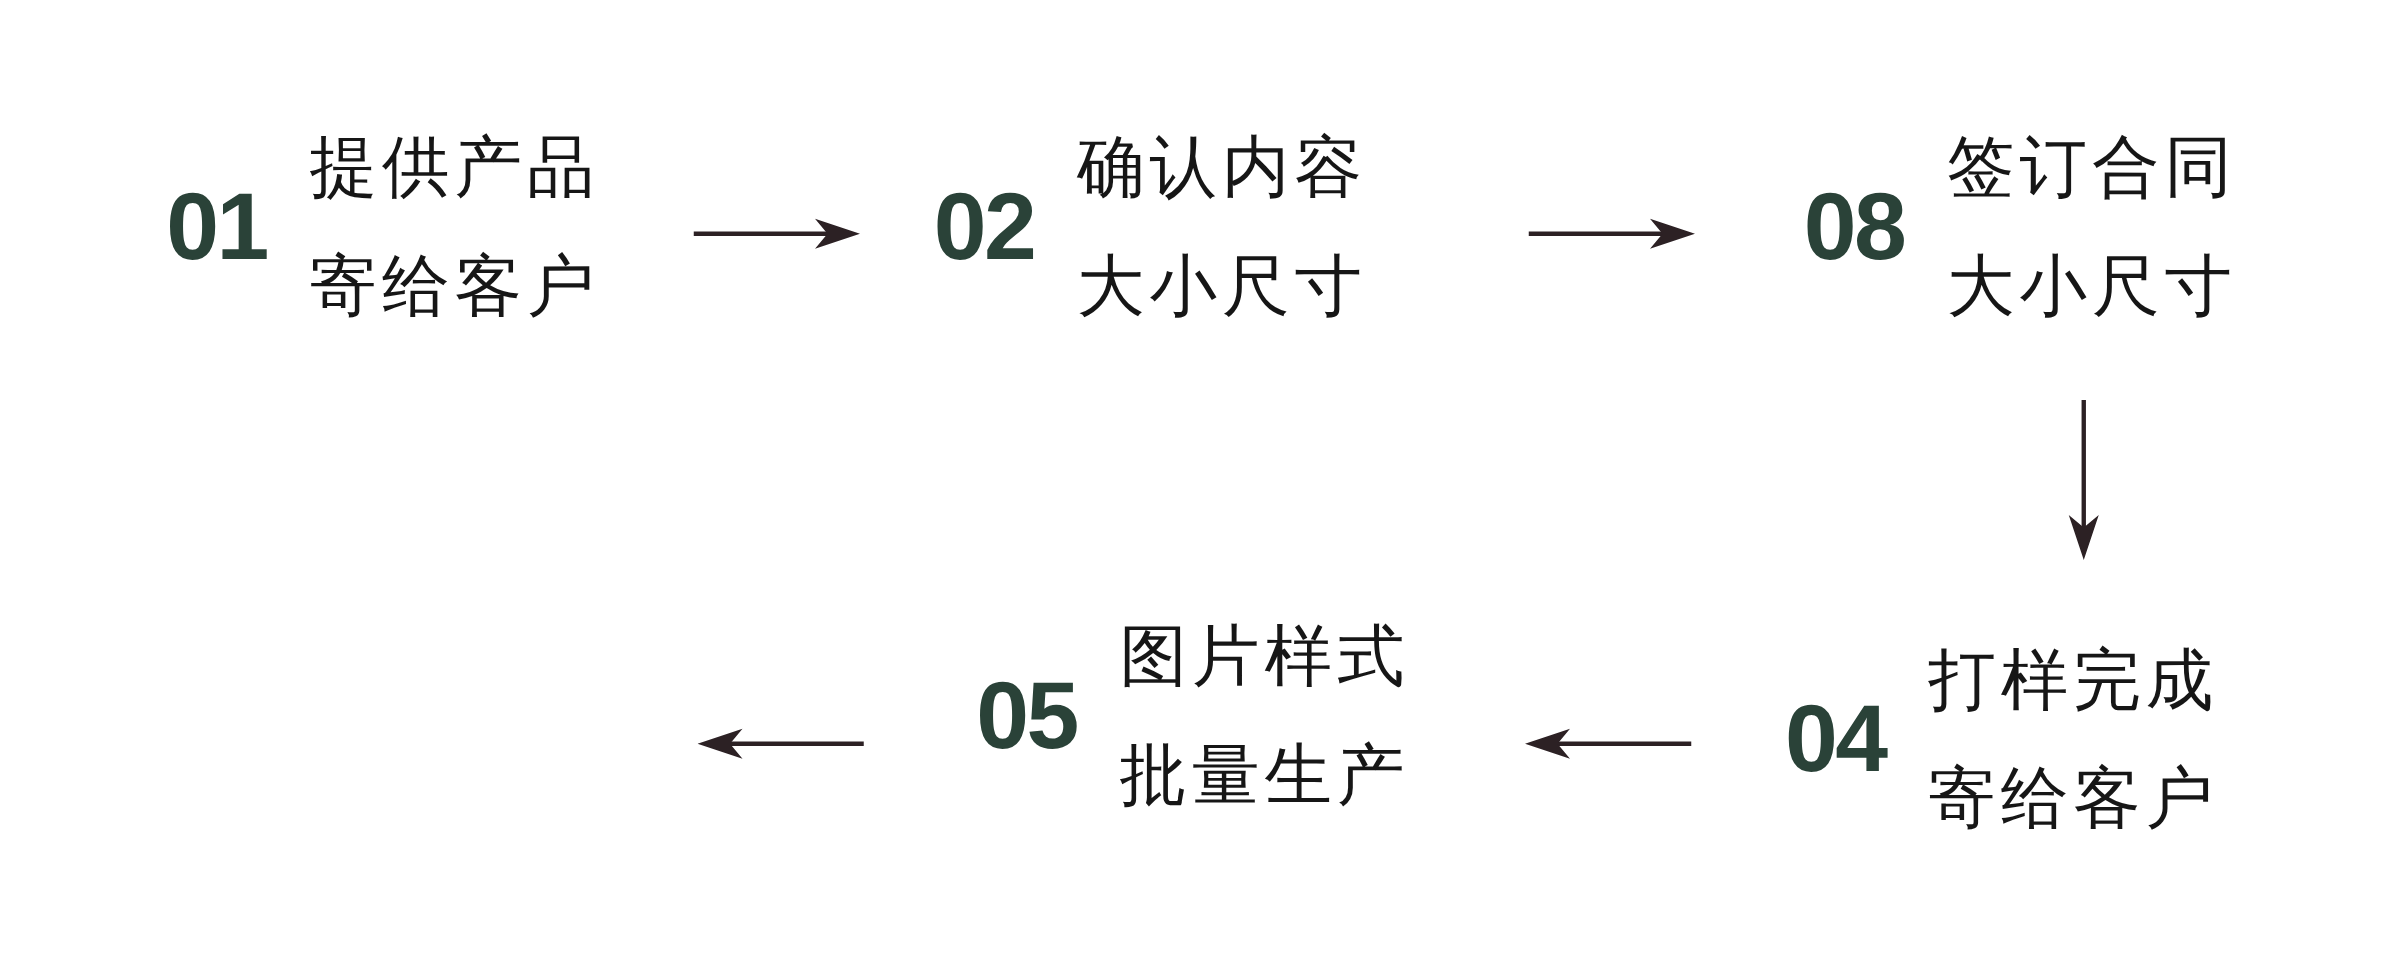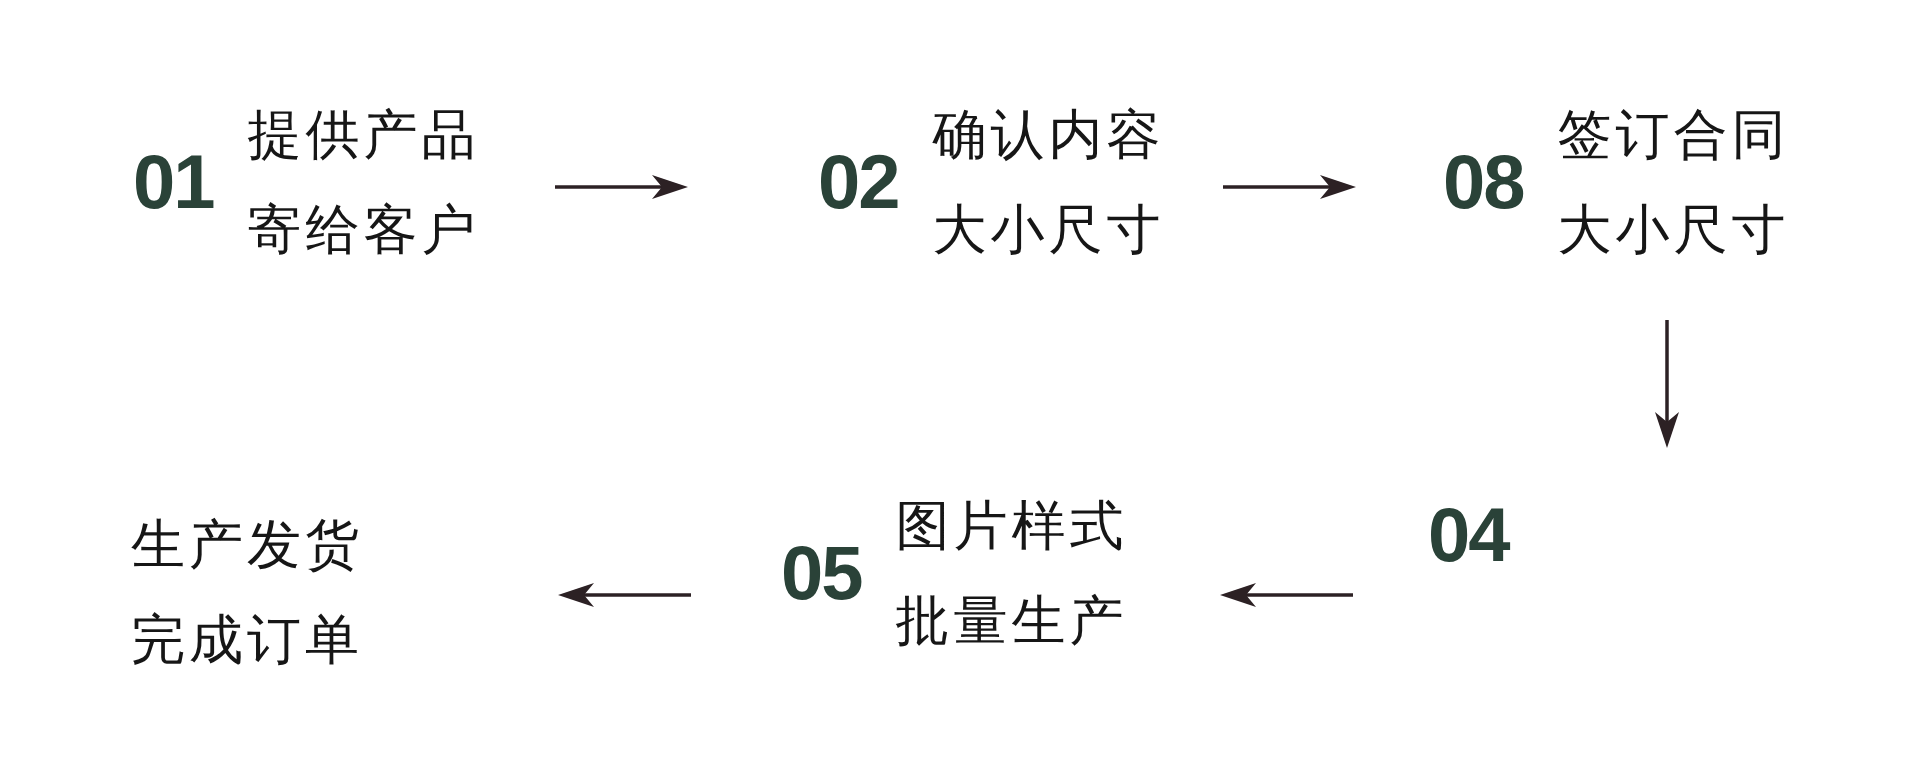--- a/index.html
+++ b/index.html
@@ -58,21 +58,21 @@
       <div>提供产品</div>
       <div>寄给客户</div>
     </div>
   </div>
 
   <svg class="arrow" style="left:553px;top:172px" width="135" height="30" viewBox="0 0 135 30">
     <line x1="2" y1="15" x2="112" y2="15"></line>
     <polygon points="135,15 99,3 109,15 99,27"></polygon>
   </svg>
 
-  <div class="step" style="left:818px;top:87px">
+  <div class="step" style="left:747px;top:87px">
     <span class="num">02</span>
     <div class="label">
       <div>确认内容</div>
       <div>大小尺寸</div>
     </div>
   </div>
 
   <svg class="arrow" style="left:1221px;top:172px" width="135" height="30" viewBox="0 0 135 30">
     <line x1="2" y1="15" x2="112" y2="15"></line>
     <polygon points="135,15 99,3 109,15 99,27"></polygon>
@@ -86,20 +86,24 @@
     </div>
   </div>
 
   <svg class="arrow" style="left:1652px;top:320px" width="30" height="128" viewBox="0 0 30 128">
     <line x1="15" y1="0" x2="15" y2="105"></line>
     <polygon points="15,128 3,92 15,102 27,92"></polygon>
   </svg>
 
   <div class="step" style="left:1428px;top:497px">
     <span class="num">04</span>
+    <div class="label">
+      <div>打样完成</div>
+      <div>寄给客户</div>
+    </div>
   </div>
 
   <svg class="arrow" style="left:1220px;top:580px" width="135" height="30" viewBox="0 0 135 30">
     <line x1="23" y1="15" x2="133" y2="15"></line>
     <polygon points="0,15 36,3 26,15 36,27"></polygon>
   </svg>
 
   <div class="step" style="left:781px;top:478px">
     <span class="num">05</span>
     <div class="label">
@@ -107,19 +111,15 @@
       <div>批量生产</div>
     </div>
   </div>
 
   <svg class="arrow" style="left:558px;top:580px" width="135" height="30" viewBox="0 0 135 30">
     <line x1="23" y1="15" x2="133" y2="15"></line>
     <polygon points="0,15 36,3 26,15 36,27"></polygon>
   </svg>
 
   <div class="step" style="left:131px;top:497px">
-    <div class="label">
-      <div>生产发货</div>
-      <div>完成订单</div>
-    </div>
   </div>
 
 </div>
 
 </body></html>

